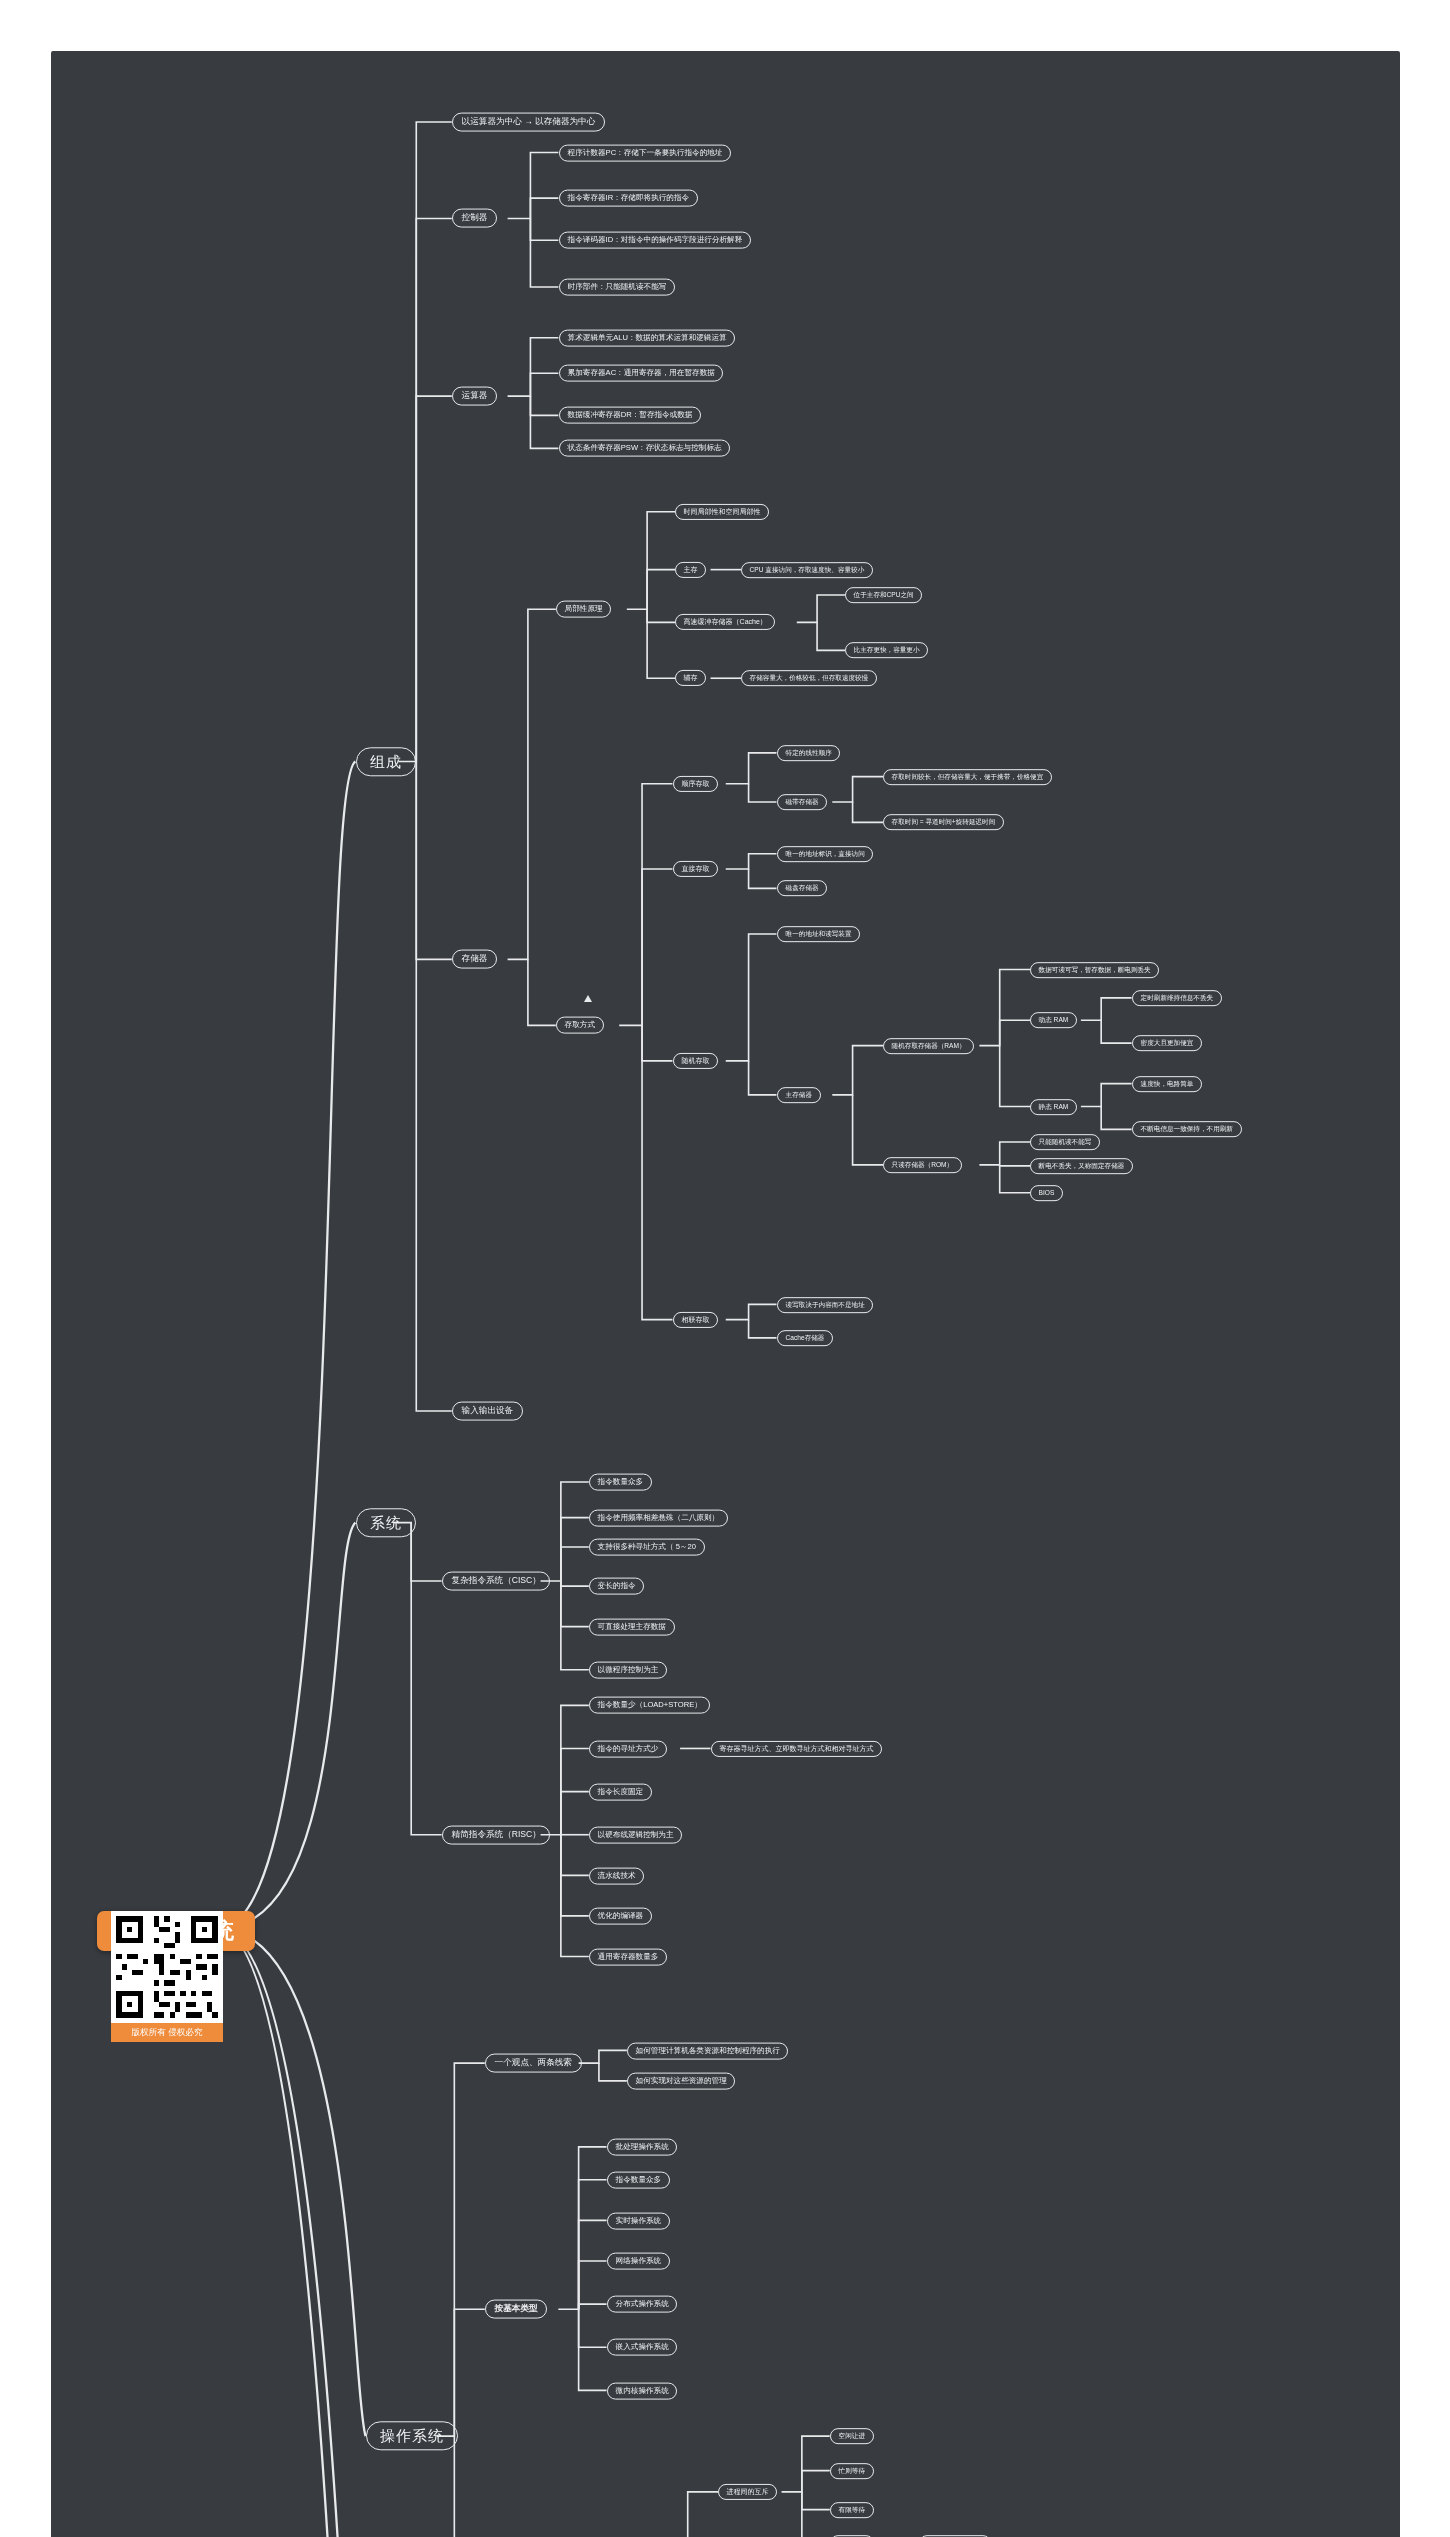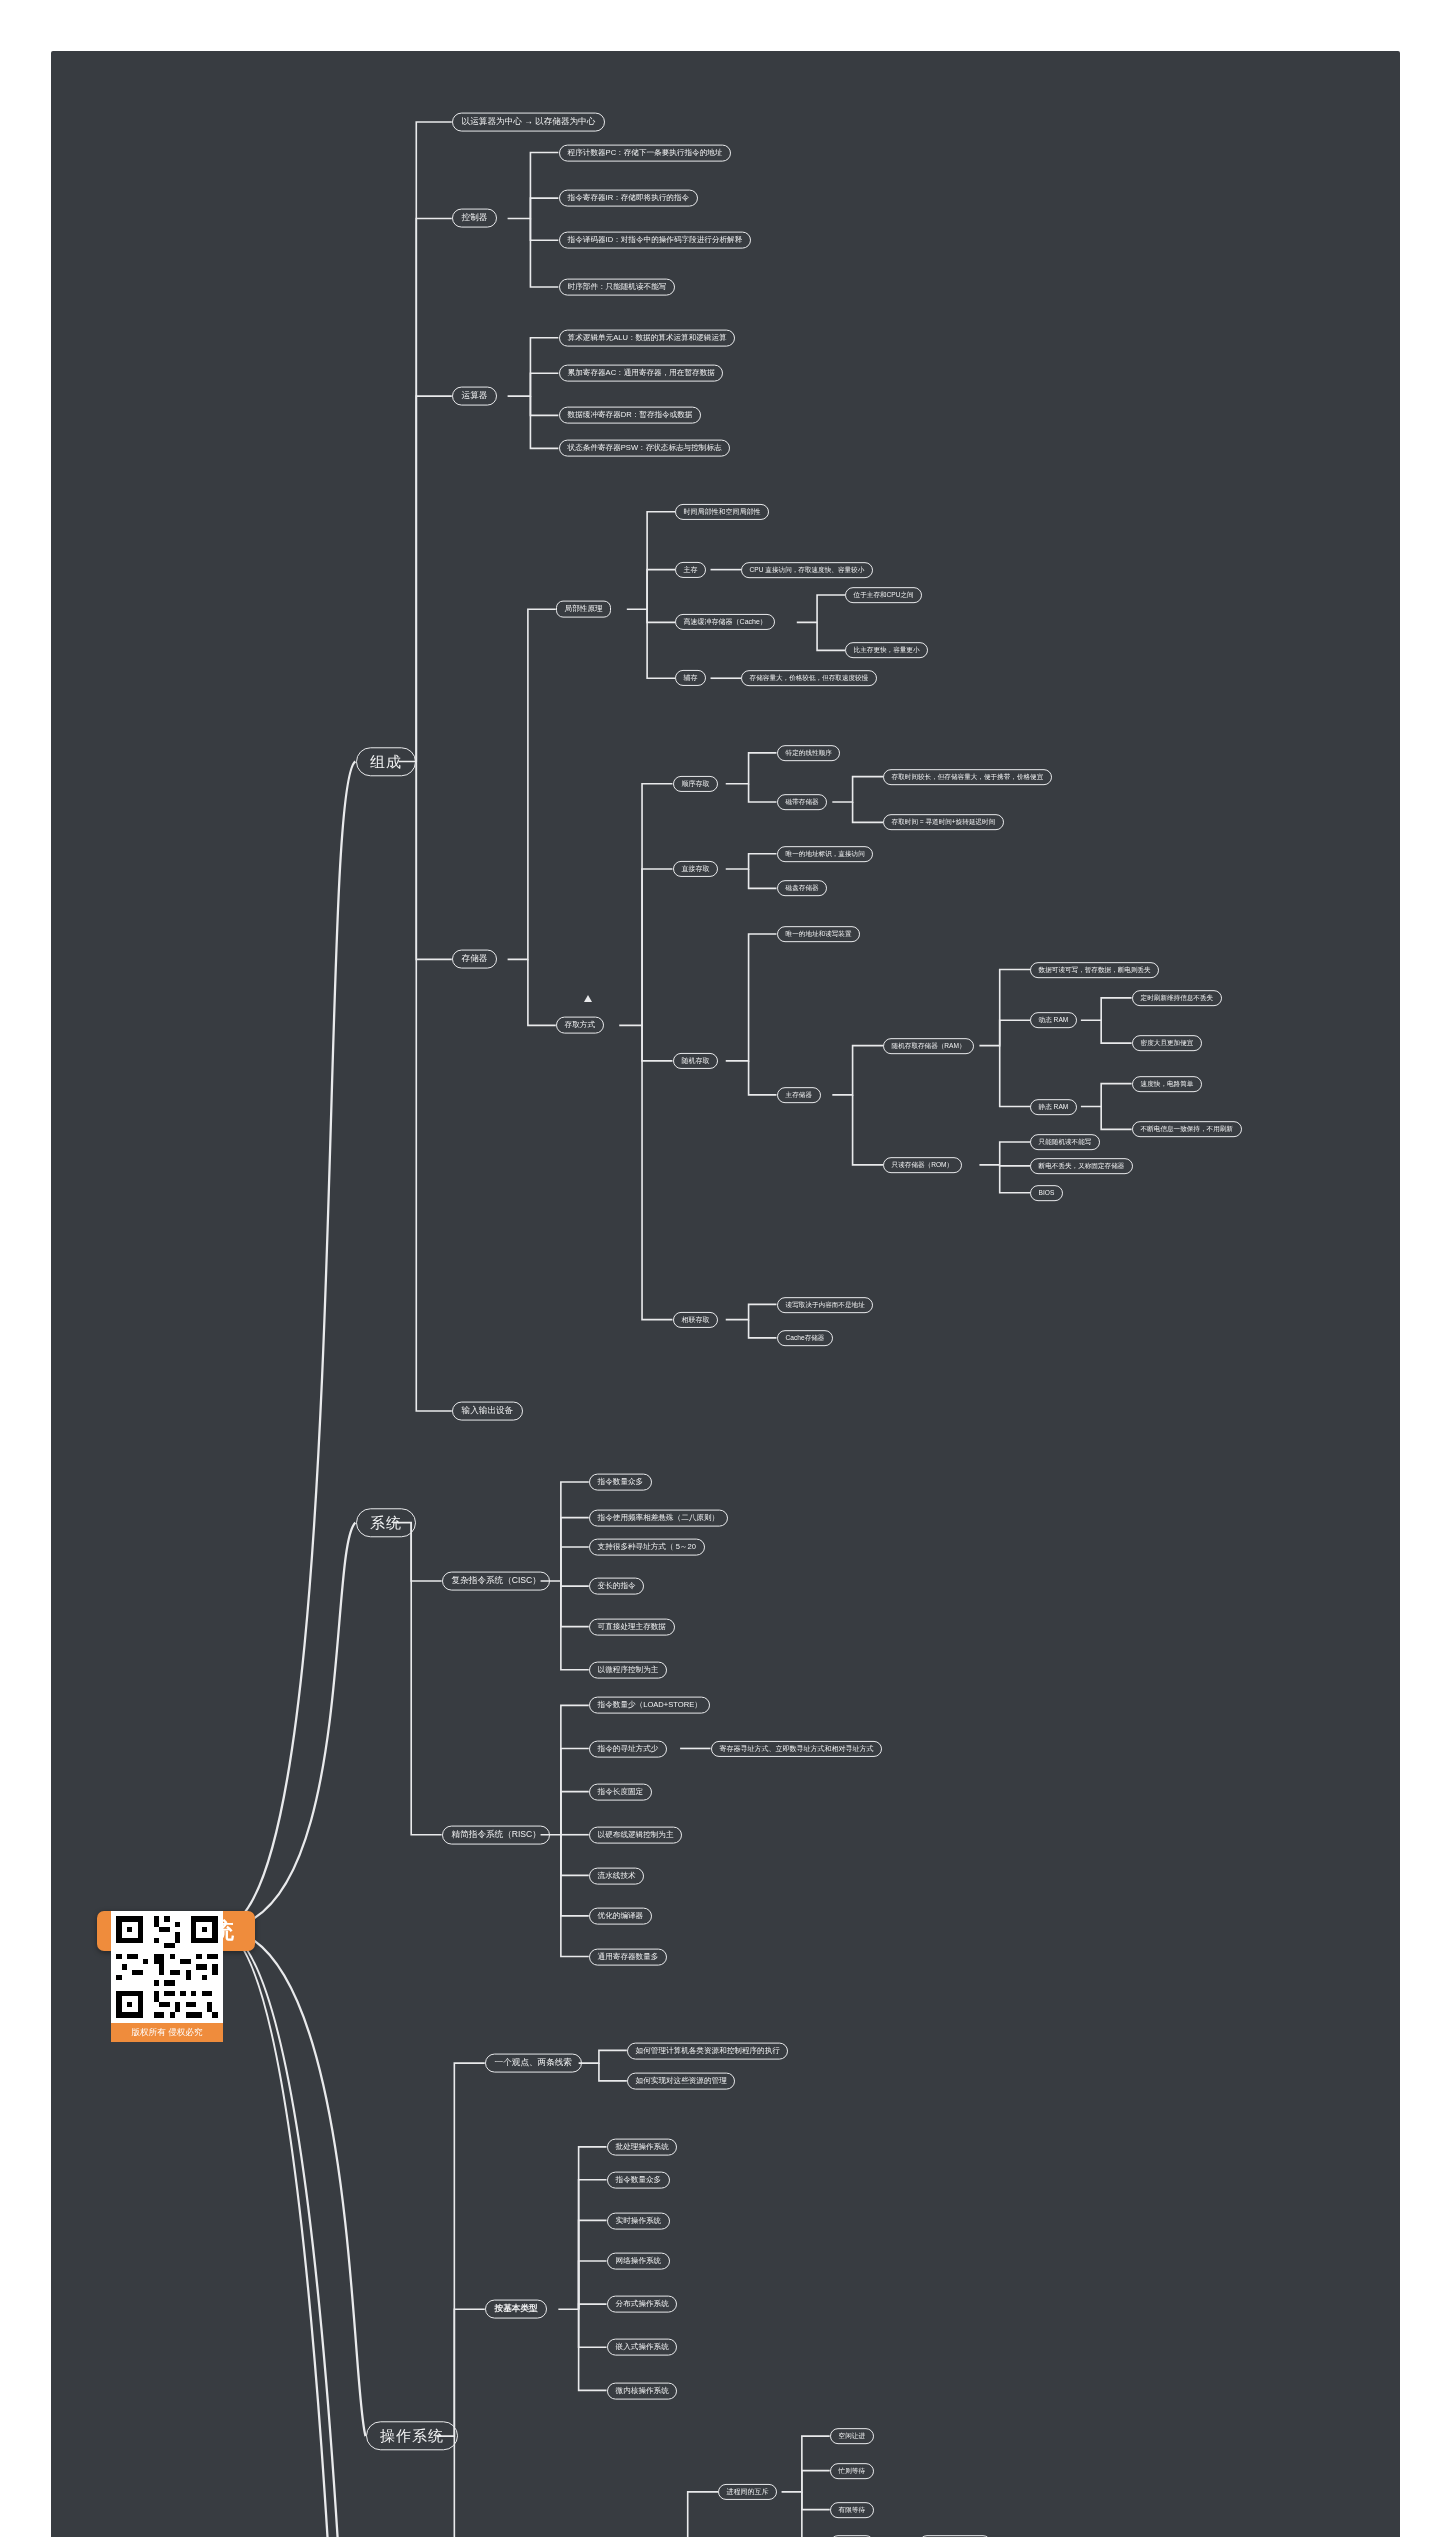--- a/index.html
+++ b/index.html
@@ -239,21 +239,21 @@
   <div class="node lv3" style="left:508px;top:236px;">时序部件：只能随机读不能写</div>
 
   <div class="node lv2" style="left:401px;top:345px;">运算器</div>
   <div class="node lv3" style="left:508px;top:287px;">算术逻辑单元ALU：数据的算术运算和逻辑运算</div>
   <div class="node lv3" style="left:508px;top:322px;">累加寄存器AC：通用寄存器，用在暂存数据</div>
   <div class="node lv3" style="left:508px;top:364px;">数据缓冲寄存器DR：暂存指令或数据</div>
   <div class="node lv3" style="left:508px;top:397px;">状态条件寄存器PSW：存状态标志与控制标志</div>
 
   <div class="node lv2" style="left:401px;top:908px;">存储器</div>
 
-  <div class="node lv3" style="left:505px;top:558px;border-radius:7px;">局部性原理</div>
+  <div class="node lv3" style="left:505px;top:558px;">局部性原理</div>
   <div class="node lv4" style="left:624px;top:461px;">时间局部性和空间局部性</div>
   <div class="node lv4" style="left:624px;top:519px;">主存</div>
   <div class="node lv5" style="left:690px;top:519px;">CPU 直接访问，存取速度快、容量较小</div>
   <div class="node lv4" style="left:624px;top:571px;">高速缓冲存储器（Cache）</div>
   <div class="node lv5" style="left:794px;top:544px;">位于主存和CPU之间</div>
   <div class="node lv5" style="left:794px;top:599px;">比主存更快，容量更小</div>
   <div class="node lv4" style="left:624px;top:627px;">辅存</div>
   <div class="node lv5" style="left:690px;top:627px;">存储容量大，价格较低，但存取速度较慢</div>
 
   <div class="node lv3" style="left:505px;top:974px;">存取方式</div>

